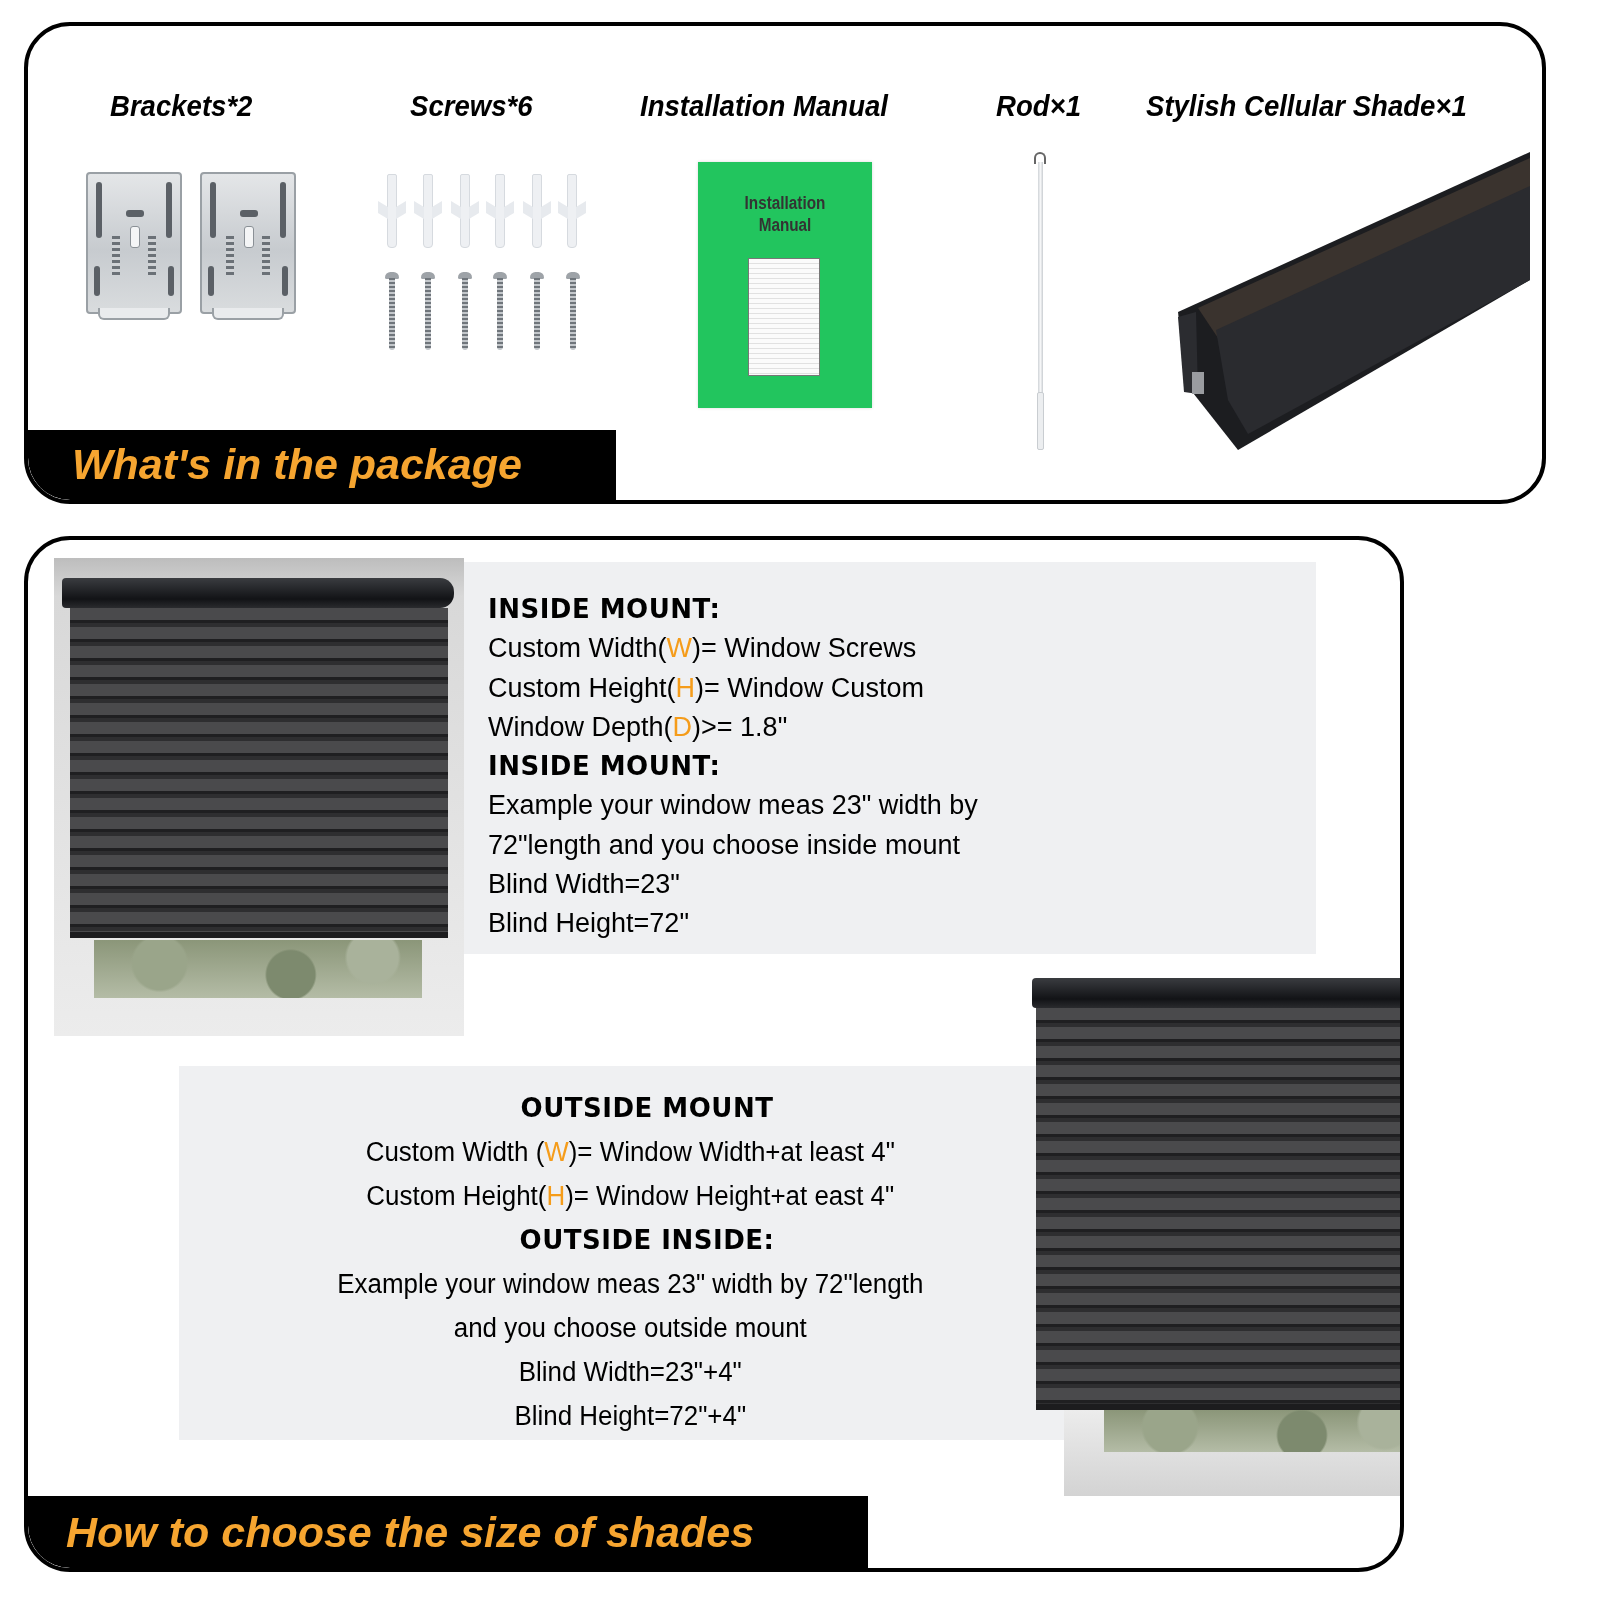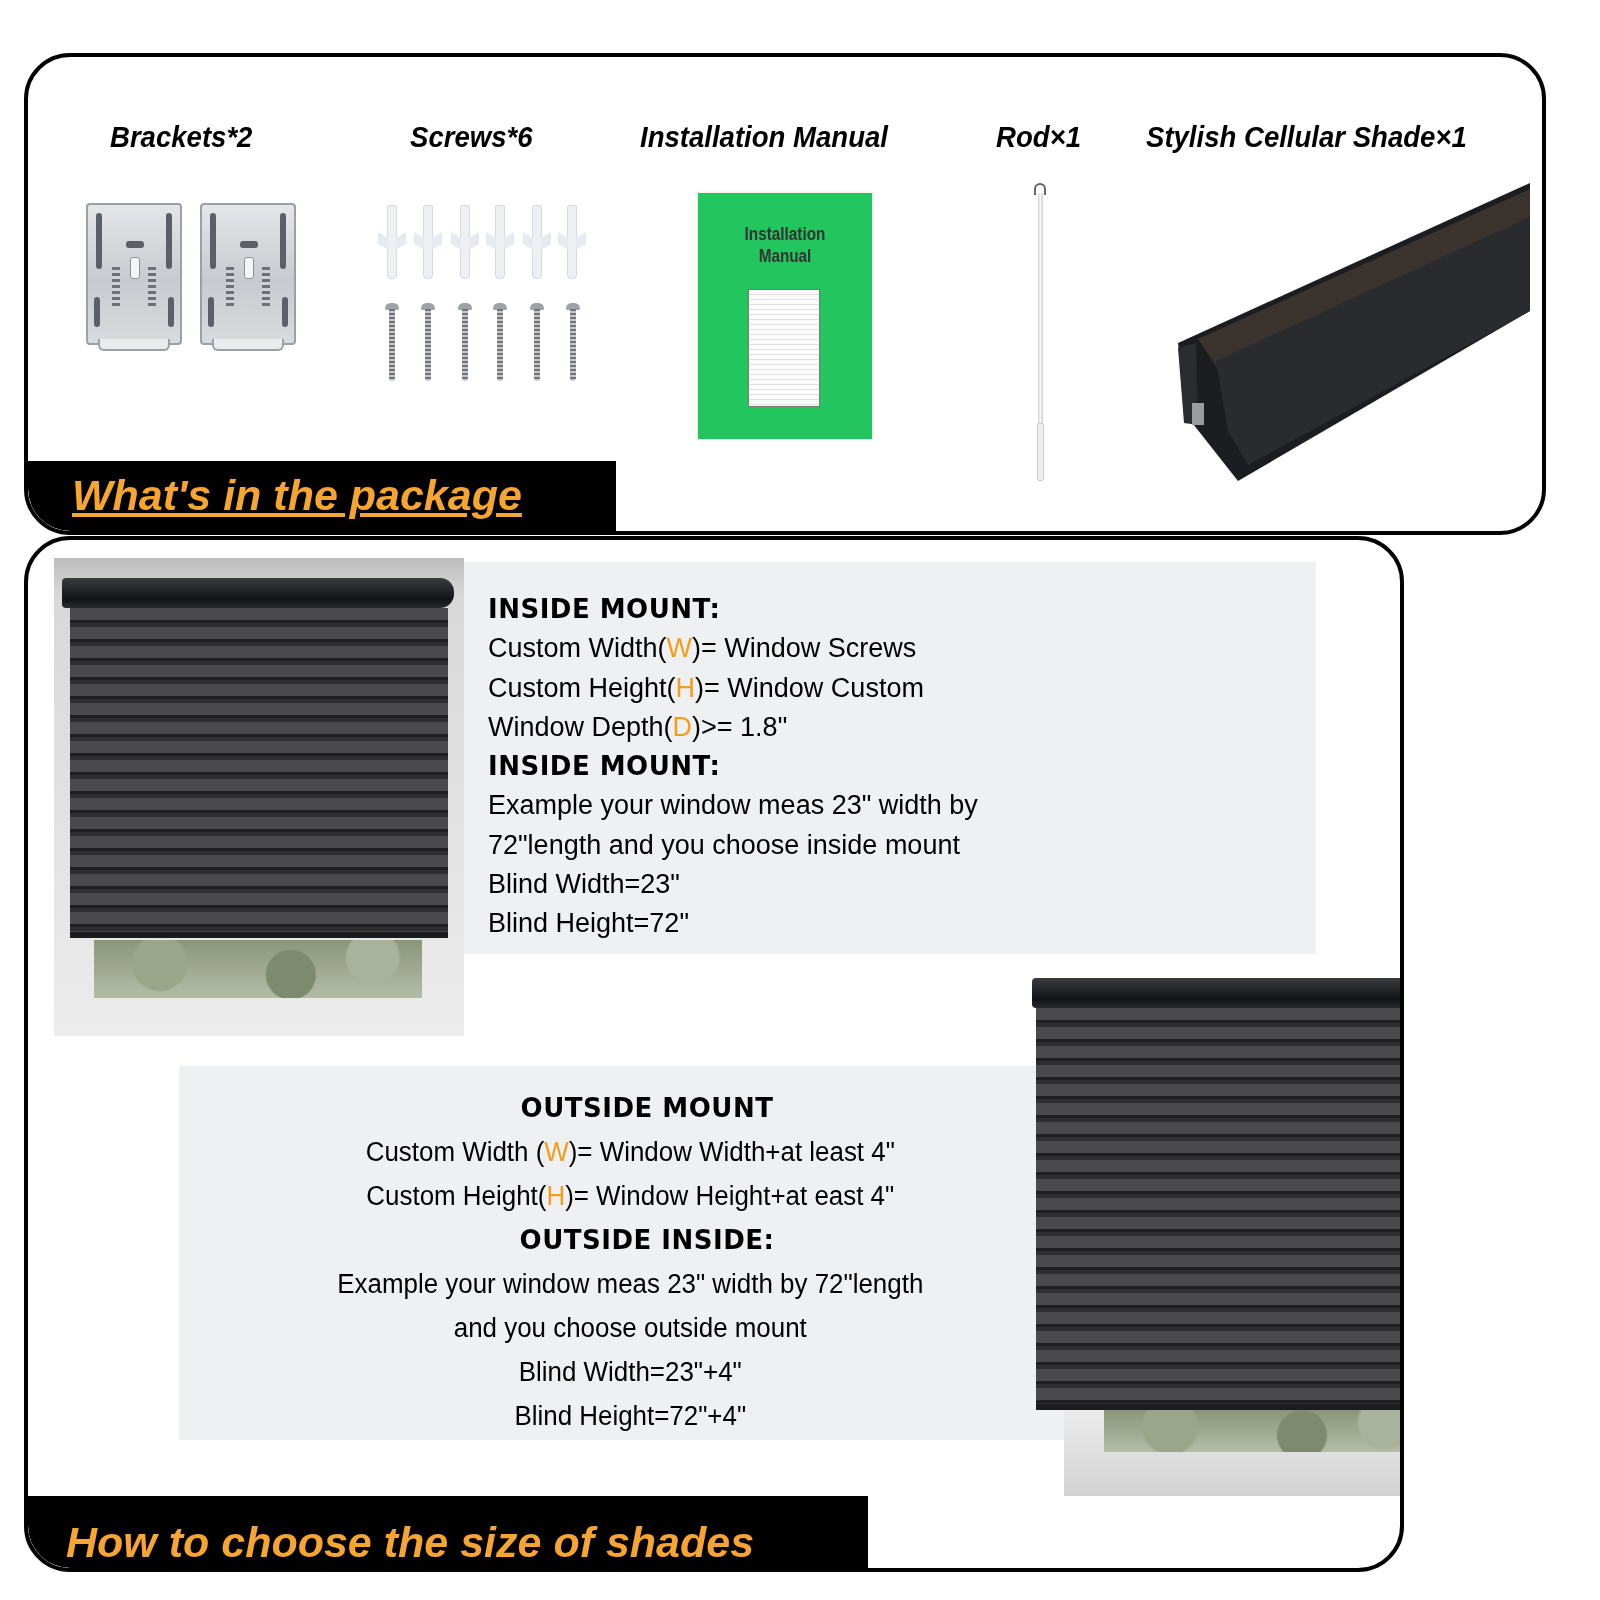--- a/index.html
+++ b/index.html
@@ -1,27 +1,27 @@
 <!DOCTYPE html>
 <html><head>
 <meta charset="utf-8">
 <style>
   * { box-sizing: border-box; margin: 0; padding: 0; }
   html, body { width: 1600px; height: 1600px; background: #ffffff; overflow: hidden; }
   body { position: relative; font-family: "Liberation Sans", sans-serif; color: #000; }
 
   .panel { position: absolute; border: 4px solid #000; border-radius: 46px; background: #fff; overflow: hidden; }
-  #panel-package { left: 24px; top: 22px; width: 1522px; height: 482px; margin-top: 31px; }
+  #panel-package { left: 24px; top: 22px; width: 1522px; height: 482px; }
   #panel-size { left: 24px; top: 536px; width: 1380px; height: 1036px; }
 
   .item-label { position: absolute; top: 64px; font-weight: bold; font-style: italic; font-size: 29px; white-space: nowrap; transform: scaleX(0.95); transform-origin: left center; }
 
   .banner { position: absolute; background: #000; color: #f6a530; font-weight: bold; font-style: italic; white-space: nowrap; }
-  #banner-package { left: 0; bottom: 0; width: 588px; height: 70px; border-bottom-left-radius: 42px; font-size: 43px; padding: 10px 0 0 44px; text-decoration: underline; }
-  #banner-size { left: 0; bottom: 0; width: 840px; height: 72px; border-bottom-left-radius: 42px; font-size: 43px; padding: 22px 0 0 38px; margin-top: 34px; }
+  #banner-package { left: 0; bottom: 0; width: 588px; height: 70px; border-bottom-left-radius: 42px; font-size: 43px; padding: 10px 0 0 44px; }
+  #banner-size { left: 0; bottom: 0; width: 840px; height: 72px; border-bottom-left-radius: 42px; font-size: 43px; padding: 12px 0 0 38px; margin-top: 34px; }
 
   
   .bracket { position: absolute; width: 96px; height: 142px; background: linear-gradient(180deg,#e4e6e8 0%,#c7cbcf 55%,#d9dcde 100%); border: 2px solid #9aa0a5; border-radius: 4px; }
   .bracket .slot { position: absolute; background: #5b6066; border-radius: 3px; }
   .bracket .spring { position: absolute; width: 8px; height: 40px; background: repeating-linear-gradient(180deg,#6b7177 0 3px,#d0d3d6 3px 6px); }
   .bracket .foot { position: absolute; left: 10px; right: 10px; bottom: -8px; height: 12px; background: #e9ebed; border: 2px solid #9aa0a5; border-top: none; border-radius: 0 0 6px 6px; }
 
   
   .anchor { position: absolute; width: 16px; height: 74px; }
   .anchor .body { position: absolute; left: 3px; top: 0; width: 10px; height: 74px; background: #eef0f3; border: 1px solid #d6dadf; border-radius: 2px 2px 4px 4px; }

